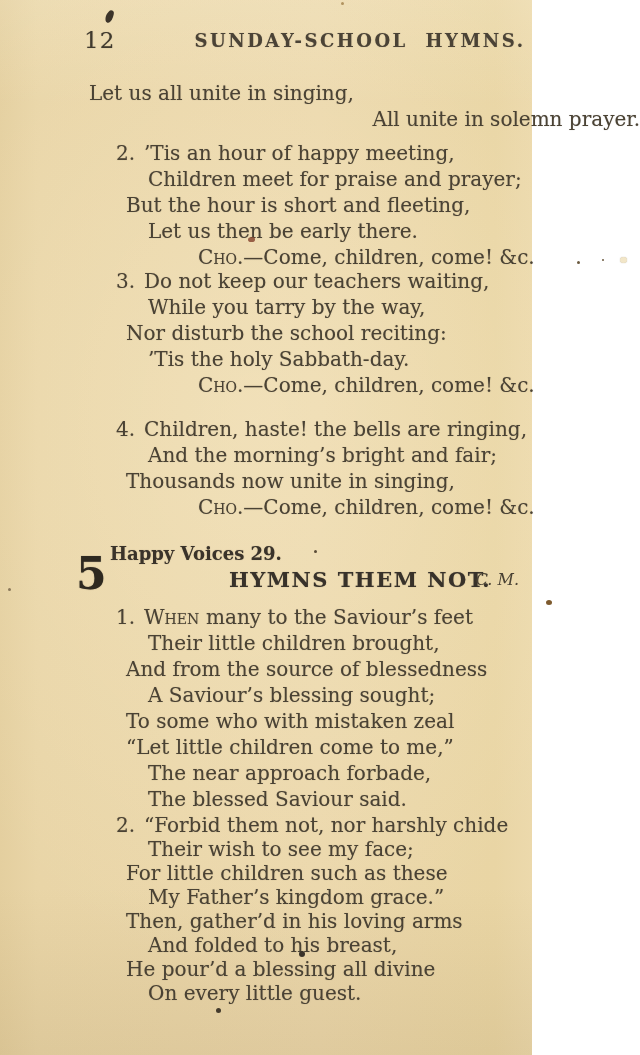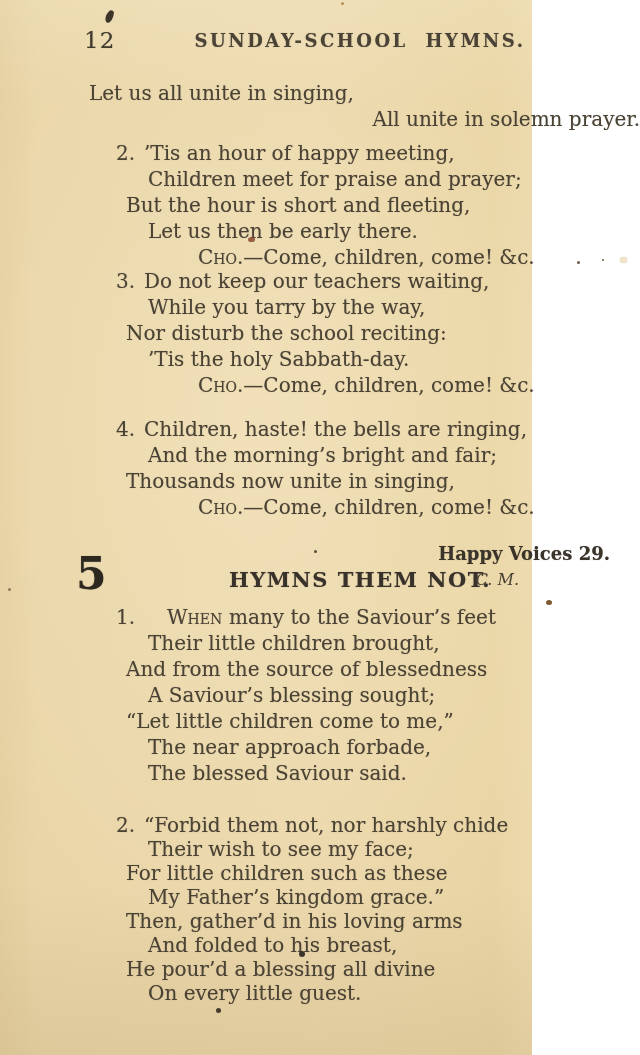--- a/index.html
+++ b/index.html
@@ -22,40 +22,40 @@
   .line{margin-left:126px;font-size:20px;line-height:26px;white-space:nowrap;
         text-shadow:0 0 1px rgba(74,66,52,.35);}
   .tight .line{line-height:24px;}
   .first{margin-left:116px;}
   .even{margin-left:148px;}
   .cho{margin-left:198px;}
   .cont-1{margin-left:89px;}
   .cont-2{margin-left:71px;text-align:right;}
   .num{display:inline-block;min-width:24px;margin-right:4px;}
   .sc{font-variant-caps:small-caps;text-align:center;}
-  .lead{margin-right:.34em;margin-left:23px;}
+  .lead{margin-right:.34em;}
 
   .pagenum{
     position:absolute;left:84px;top:27px;
     font-size:23px;color:#403a2e;letter-spacing:1px;
     text-shadow:0 0 1px rgba(64,58,46,.4);
   }
   .running-title{
     position:absolute;left:110px;top:30px;width:500px;
     text-align:center;font-size:18px;letter-spacing:2.5px;word-spacing:9px;
     color:#4b4336;text-shadow:0 0 1px rgba(75,67,54,.4);font-weight:bold;
   }
   .hymn-number{
     position:absolute;left:76px;top:548px;
     font-size:44px;font-weight:700;color:#2e2920;letter-spacing:1px;
     text-shadow:0 0 1px rgba(46,41,32,.5);
   }
   .tune-line{
     position:absolute;left:110px;top:543px;width:500px;
-    text-align:right;font-size:18px;font-weight:700;color:#3a332a;
+    text-align:left;font-size:18px;font-weight:700;color:#3a332a;
     text-shadow:0 0 1px rgba(58,51,42,.4);
   }
   .hymn-title{
     position:absolute;left:110px;top:567px;width:500px;
     text-align:center;font-size:21px;font-weight:700;letter-spacing:1.5px;
     color:#38322a;text-shadow:0 0 1px rgba(56,50,42,.45);
   }
   .meter{
     position:absolute;right:13px;top:570px;
     font-style:italic;font-size:16px;color:#4a4234;
@@ -101,20 +101,21 @@
   <div class="hymn-number">5</div>
   <div class="tune-line">Happy Voices 29.</div>
   <div class="hymn-title">HYMNS THEM NOT.</div>
   <div class="meter">C. M.</div>
 
   <section class="sec" style="top:604px">
     <div class="line first"><span class="num">1.</span><span class="sc lead">When</span><span>many to the Saviour’s feet</span></div>
     <div class="line even">Their little children brought,</div>
     <div class="line">And from the source of blessedness</div>
     <div class="line even">A Saviour’s blessing sought;</div>
+    <div class="line">To some who with mistaken zeal</div>
     <div class="line">“Let little children come to me,”</div>
     <div class="line even">The near approach forbade,</div>
     <div class="line even">The blessed Saviour said.</div>
   </section>
 
   <section class="sec tight" style="top:813px">
     <div class="line first"><span class="num">2.</span><span>“Forbid them not, nor harshly chide</span></div>
     <div class="line even">Their wish to see my face;</div>
     <div class="line">For little children such as these</div>
     <div class="line even">My Father’s kingdom grace.”</div>

